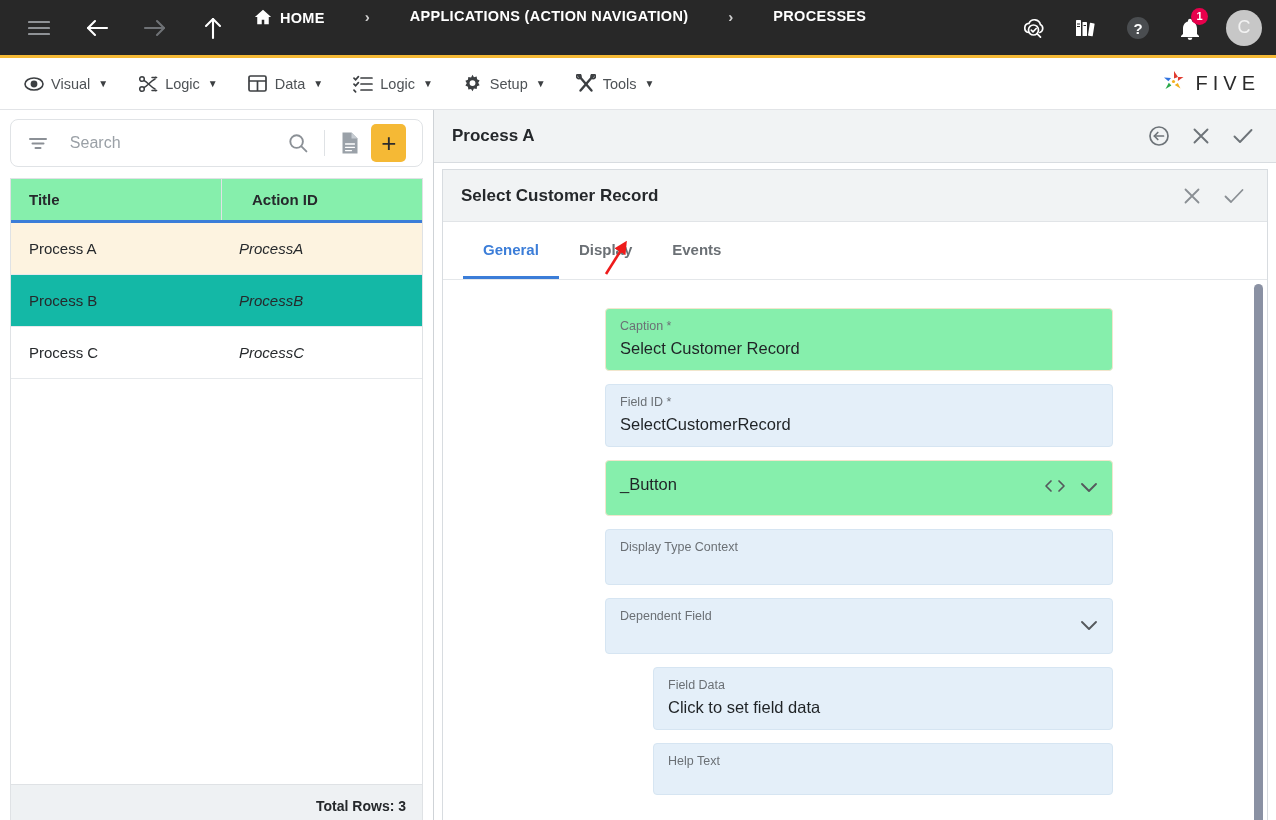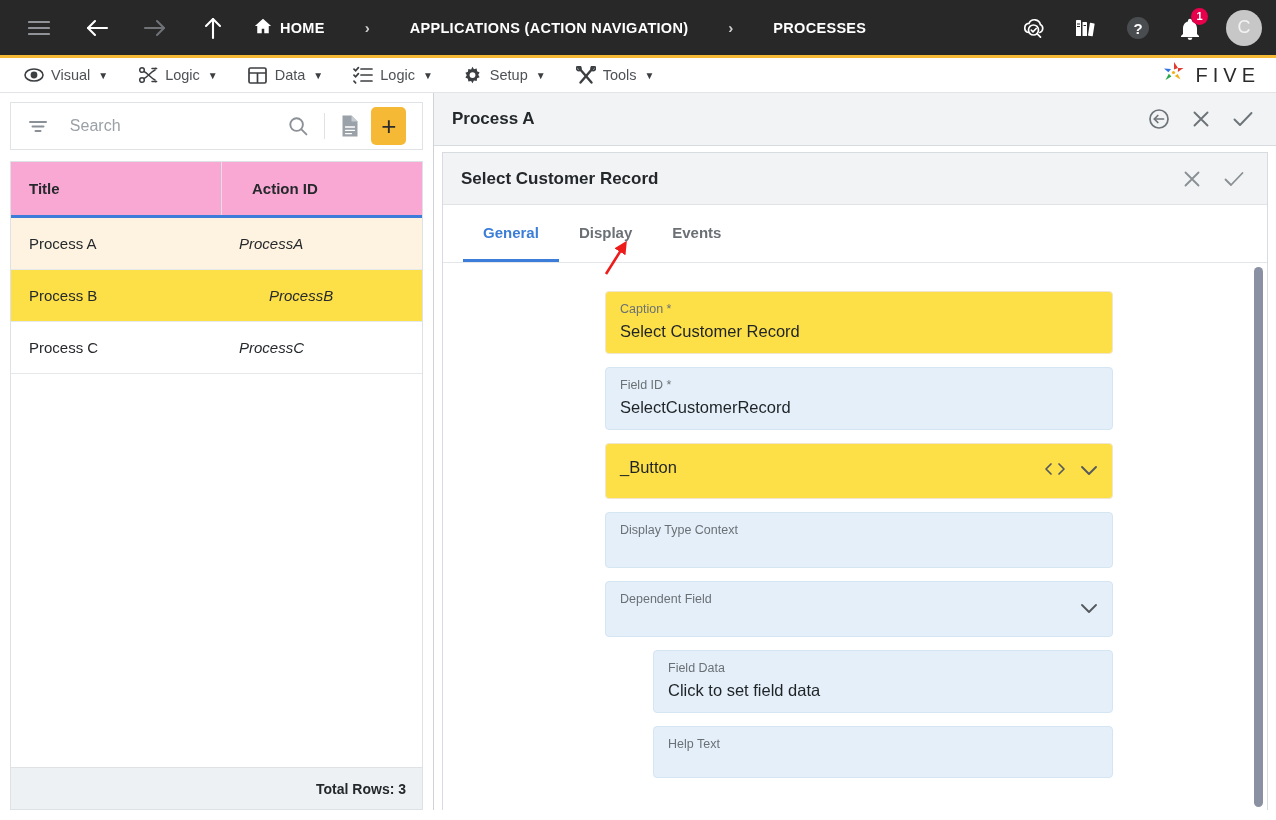--- a/index.html
+++ b/index.html
@@ -13,21 +13,21 @@
   
   .topbar {
     height: 55px;
     background: #282828;
     display: flex;
     align-items: center;
     padding: 0 14px 0 18px;
     color: #ffffff;
     position: relative;
   }
-  .topbar-left { display: flex; align-items: center; gap: 16px; flex: 1; min-width: 0; }
+  .topbar-left { display: flex; align-items: flex-start; gap: 16px; flex: 1; min-width: 0; }
   .tb-icon {
     width: 42px; height: 40px;
     display: flex; align-items: center; justify-content: center;
     color: #ffffff; flex: none;
   }
   .tb-icon.dim { color: #777777; }
   .crumb {
     display: flex; align-items: center; gap: 8px;
     font-size: 14.5px; font-weight: bold; letter-spacing: .3px;
     color: #ffffff; white-space: nowrap;
@@ -54,21 +54,21 @@
   .avatar {
     width: 36px; height: 36px; border-radius: 50%;
     background: #c7c7c7; color: #f3f3f3;
     display: flex; align-items: center; justify-content: center;
     font-size: 18px; margin-left: 8px;
   }
   .accent-line { height: 3px; background: #f5b935; }
 
   
   .menubar {
-    height: 35px; background: #ffffff;
+    height: 52px; background: #ffffff;
     display: flex; align-items: center;
     padding: 0 16px;
     border-bottom: 1px solid #e2e4e7;
     position: relative;
   }
   .menu-item {
     display: flex; align-items: center; gap: 7px;
     padding: 0 22px 0 8px;
     font-size: 14.5px; color: #4e5256; font-weight: normal;
     height: 100%;
@@ -86,21 +86,21 @@
 
   
   .left-panel {
     width: 434px; flex: none;
     border-right: 1px solid #cfd3d7;
     display: flex; flex-direction: column;
     background: #ffffff;
   }
   .search-wrap { padding: 9px 10px 8px 10px; }
   .search-box {
-    height: 48px; border: 1px solid #e0e3e6; border-radius: 0;
+    height: 48px; border: 1px solid #e0e3e6; border-radius: 8px;
     display: flex; align-items: center; padding: 0 16px 0 12px; gap: 6px;
     background: #ffffff;
   }
   .search-input {
     border: none; outline: none; flex: 1;
     font-size: 16px; color: #5b6066;
     font-family: "Liberation Sans", sans-serif;
     background: transparent;
     padding-left: 10px;
   }
@@ -114,37 +114,37 @@
   .add-btn {
     width: 38px; height: 38px; border-radius: 5px;
     background: #f5b935; color: #2c2c2c;
     display: flex; align-items: center; justify-content: center;
     border: none; font-size: 26px; line-height: 1; font-weight: 300;
   }
 
   .grid { margin: 3px 10px 0 10px; border: 1px solid #dfe2e5; border-bottom: none;
           flex: 1; display: flex; flex-direction: column; min-height: 0; }
   .grid-head {
-    display: flex; background: #f9a8d4;
+    display: flex; background: #86efac;
     border-bottom: 3px solid #3b7dd8;
-    height: 56px; align-items: center;
+    height: 44px; align-items: center;
     font-size: 15px; font-weight: bold; color: #26292c;
   }
   .col-title { width: 210px; padding-left: 18px; flex: none; }
   .col-aid { flex: 1; padding-left: 30px; border-left: 1px solid #dfe2e5; align-self: stretch; display:flex; align-items:center; }
   .grid-body { flex: 1; }
   .row {
     display: flex; height: 52px; align-items: center;
     font-size: 15px; color: #26292c;
     border-bottom: 1px solid #e6e9ec;
   }
   .row .c1 { width: 210px; padding-left: 18px; flex: none; }
   .row .c2 { flex: 1; padding-left: 18px; font-style: italic; }
   .row.selected { background: #fdf3e0; }
-  .row.alt { background: #fde047; gap: 30px; }
+  .row.alt { background: #14b8a6; }
   .grid-filler { flex: 1; background: #ffffff; }
   .grid-footer {
     height: 43px; background: #eef1f3;
     border-top: 1px solid #dfe2e5;
     display: flex; align-items: center; justify-content: flex-end;
     padding-right: 16px;
     font-size: 14px; font-weight: bold; color: #25282b;
     margin: 0 10px 0 10px;
     border-left: 1px solid #dfe2e5; border-right: 1px solid #dfe2e5;
     border-bottom: 1px solid #dfe2e5;
@@ -194,21 +194,21 @@
     padding-top: 28px;
   }
   .form-col { width: 508px; margin-left: 162px; }
   .field {
     border-radius: 4px; margin-bottom: 13px;
     padding: 9px 14px 10px 14px;
     position: relative; min-height: 56px;
     display: flex; flex-direction: column; justify-content: flex-start;
   }
   .field.blue { background: #e4eff9; border: 1px solid #d6e5f2; }
-  .field.cream { background: #fde047; border: 1px solid #f1e6cd; }
+  .field.cream { background: #86efac; border: 1px solid #f1e6cd; }
   .field-label { font-size: 12.5px; color: #6b7075; line-height: 16px; }
   .field-label .req { color: #6b7075; }
   .field-value { font-size: 16.5px; color: #1f2326; line-height: 24px; margin-top: 2px; }
   .field-icons {
     position: absolute; right: 14px; top: 50%; transform: translateY(-50%);
     display: flex; align-items: center; gap: 14px; color: #55595d;
   }
   .field.tall { min-height: 52px; margin-left: 48px; }
 
   .scrollbar-track {

